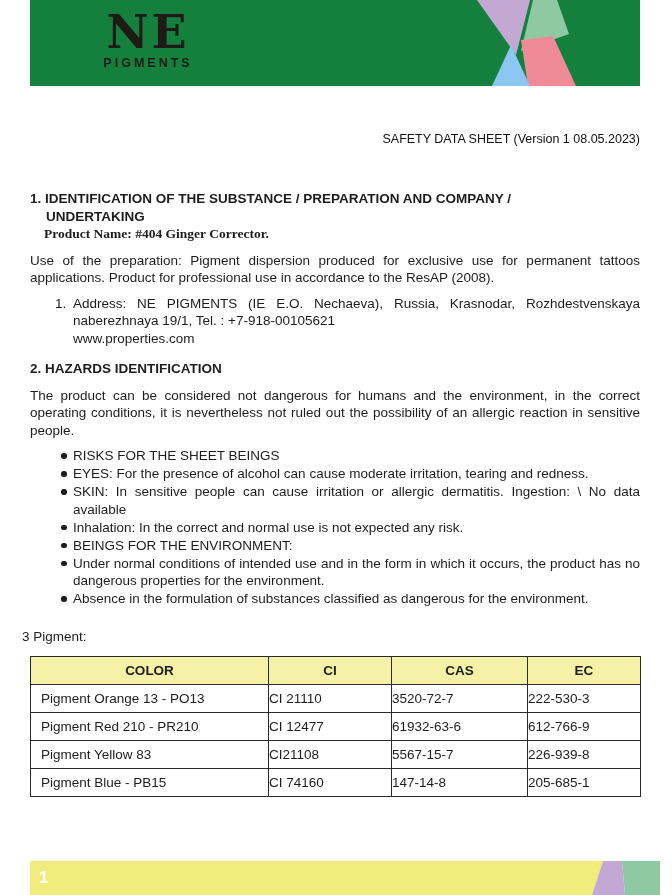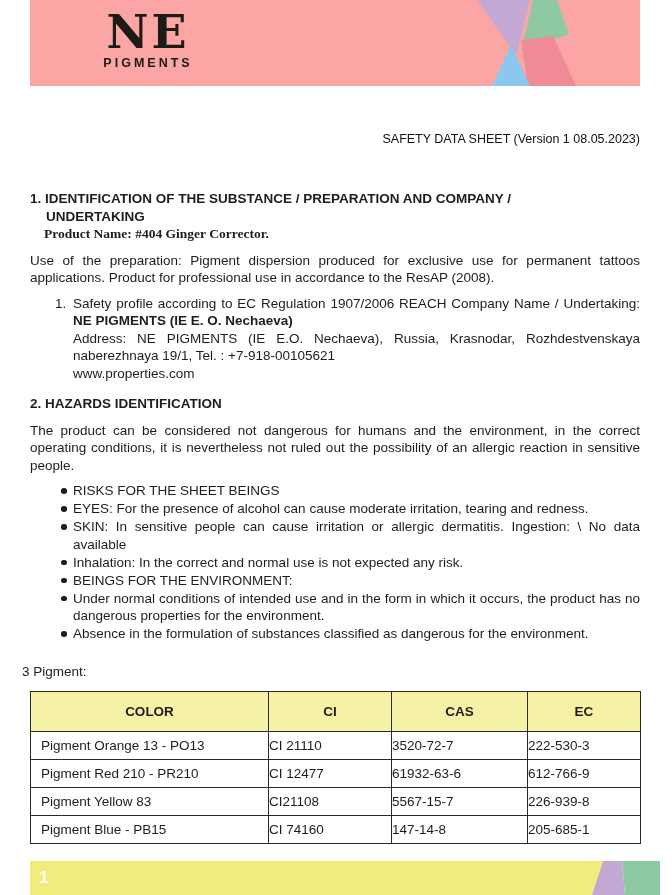--- a/index.html
+++ b/index.html
@@ -12,21 +12,21 @@
     color: #1d1d1d;
     font-size: 13.5px;
     line-height: 17.5px;
   }
 
   
   .header-band {
     position: absolute;
     left: 30px; top: 0;
     width: 610px; height: 86px;
-    background: #fca5a5;
+    background: #15803d;
   }
   .logo {
     position: absolute;
     left: 58px; top: 10px;
     width: 120px;
     text-align: center;
     color: #1c1b16;
   }
   .logo-ne {
     font-family: "DejaVu Serif", serif;
@@ -96,21 +96,21 @@
     table-layout: fixed;
   }
   table.pigments th, table.pigments td {
     border: 1.6px solid #2a2a2a;
     font-size: 13.5px;
   }
   table.pigments th {
     background: #F5F1A6;
     font-weight: 700;
     text-align: center;
-    height: 40px;
+    height: 28px;
   }
   table.pigments td {
     height: 28px;
     text-align: left;
   }
   table.pigments td.col-color {
     text-align: left;
     padding-left: 10px;
   }
   .w-color { width: 238px; }
@@ -156,23 +156,20 @@
   <div class="h1">
     <div>1. IDENTIFICATION OF THE SUBSTANCE / PREPARATION AND COMPANY /</div>
     <div class="h1-indent">UNDERTAKING</div>
     <div class="product-name">Product Name: #404 Ginger Corrector.</div>
   </div>
 
   <div class="para">Use of the preparation: Pigment dispersion produced for exclusive use for permanent tattoos applications. Product for professional use in accordance to the ResAP (2008).</div>
 
   <div class="num-item">
     <span class="num-marker">1.</span>
-    <div class="num-text">
-      <span>Safety profile according to EC Regulation 1907/2006 REACH Company Name / Undertaking: </span><strong>NE PIGMENTS (IE E. O. Nechaeva)</strong>
-    </div>
     <div class="addr-line">Address: NE PIGMENTS (IE E.O. Nechaeva), Russia, Krasnodar, Rozhdestvenskaya naberezhnaya 19/1, Tel. : +7-918-00105621</div>
     <div>www.properties.com</div>
   </div>
 
   <div class="h2">2. HAZARDS IDENTIFICATION</div>
   <div class="para">The product can be considered not dangerous for humans and the environment, in the correct operating conditions, it is nevertheless not ruled out the possibility of an allergic reaction in sensitive people.</div>
 
   <ul class="bullets">
     <li><span class="dot"></span><span>RISKS FOR THE SHEET BEINGS</span></li>
     <li><span class="dot"></span><span>EYES: For the presence of alcohol can cause moderate irritation, tearing and redness.</span></li>

